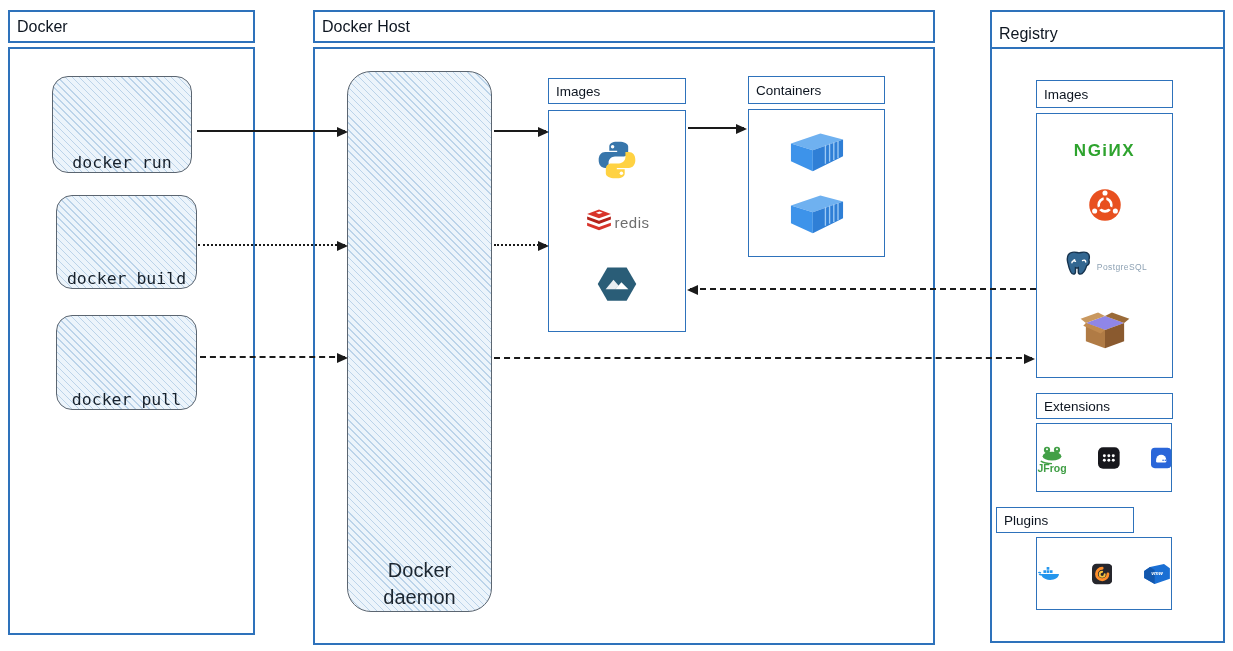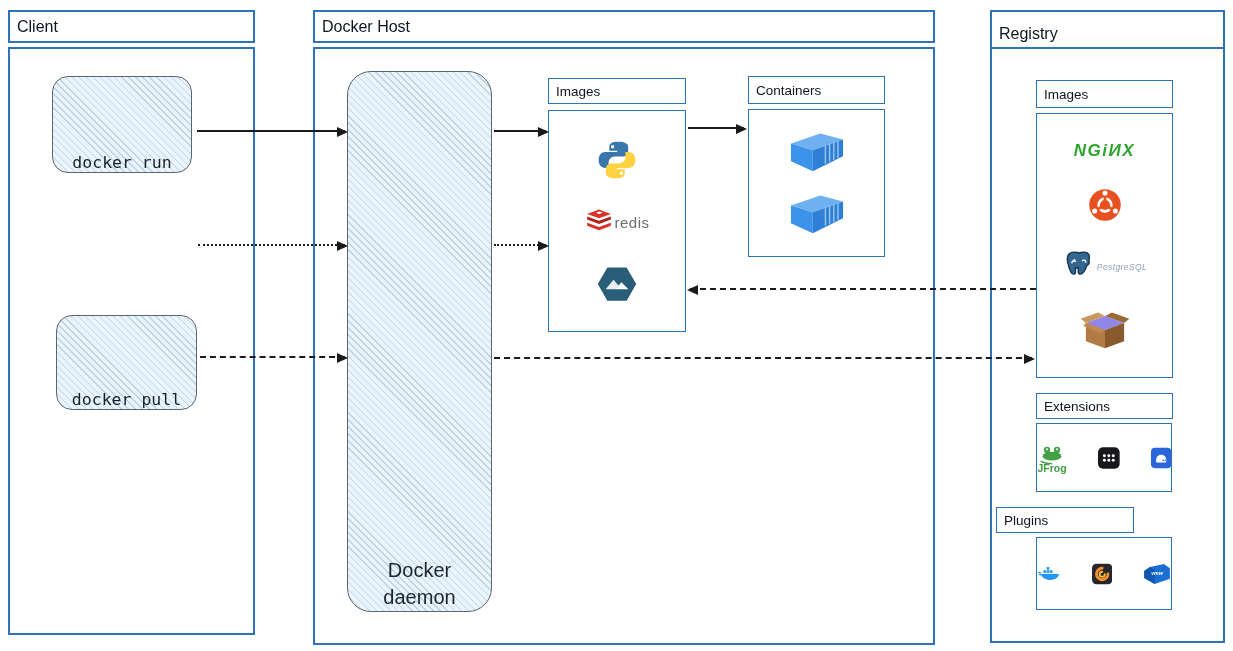--- a/index.html
+++ b/index.html
@@ -41,26 +41,29 @@
   .jfrog-wrap{display:flex;flex-direction:column;align-items:center;}
   .jfrog-label{font-size:10.5px;font-weight:700;color:#3f9e44;margin-top:-3px;}
   .icon{display:block;}
 </style>
 </head>
 <body>
 
 <div id="stage">
 
   <div class="titlebar" style="left:8px;top:10px;width:247px;height:33px;">
-    <span>Client</span>
+    <span>Docker</span>
   </div>
   <div class="panel" style="left:8px;top:47px;width:247px;height:588px;"></div>
 
   <div class="sketchbox" style="left:52px;top:76px;width:140px;height:97px;">
     <span class="cmd">docker run</span>
+  </div>
+  <div class="sketchbox" style="left:56px;top:195px;width:141px;height:94px;">
+    <span class="cmd">docker build</span>
   </div>
   <div class="sketchbox" style="left:56px;top:315px;width:141px;height:95px;">
     <span class="cmd">docker pull</span>
   </div>
 
   <div class="titlebar" style="left:313px;top:10px;width:622px;height:33px;">
     <span>Docker Host</span>
   </div>
   <div class="panel" style="left:313px;top:47px;width:622px;height:598px;"></div>
 
@@ -127,21 +130,21 @@
   </div>
 
   <div class="titlebar" style="left:990px;top:10px;width:235px;height:48px;">
     <span>Registry</span>
   </div>
   <div class="panel" style="left:990px;top:47px;width:235px;height:596px;"></div>
 
   <div class="titlebar small" style="left:1036px;top:80px;width:137px;height:28px;">
     <span>Images</span>
   </div>
-  <div class="panel thin" style="left:1036px;top:113px;width:137px;height:265px;font-style:italic;">
+  <div class="panel thin" style="left:1036px;top:113px;width:137px;height:265px;">
     <div class="stackcol">
       <span class="nginx-text">NGiИX</span>
       <svg class="icon" width="36" height="36" viewBox="0 0 48 48">
         <circle cx="24" cy="24" r="21" fill="#e8501f"></circle>
         <circle cx="24" cy="24" r="8.5" fill="none" stroke="#fff" stroke-width="3.4"></circle>
         <g stroke="#e8501f" stroke-width="3.6">
           <line x1="24" y1="24" x2="24" y2="8"></line>
           <line x1="24" y1="24" x2="10" y2="32"></line>
           <line x1="24" y1="24" x2="38" y2="32"></line>
         </g>

